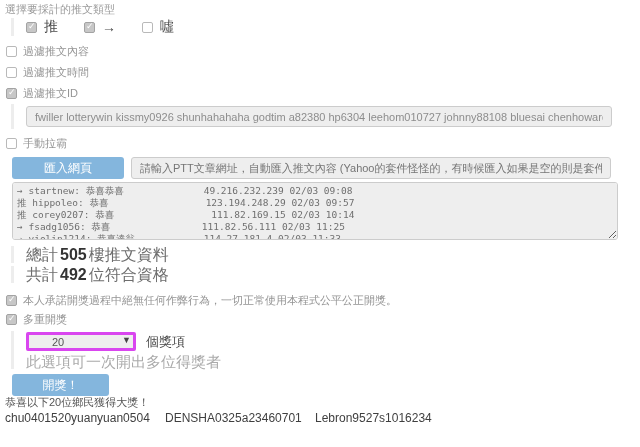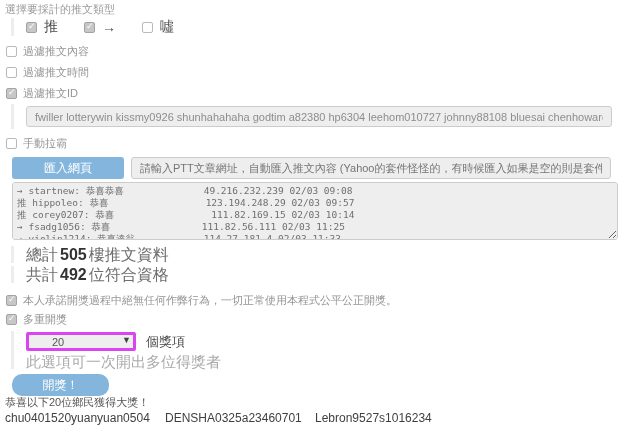--- a/index.html
+++ b/index.html
@@ -60,21 +60,21 @@
   .prize-select {
     width:100%; height:19px; background:#eee; border:3px solid #d946ef; border-radius:2px;
     font-size:11px; color:#555; font-family:inherit;
     appearance:none; -webkit-appearance:none; -moz-appearance:none; padding:0 23px;
   }
   .chevron { position:absolute; right:5px; top:3px; font-size:9px; color:#444; pointer-events:none; }
   .select-row { display:flex; align-items:center; gap:10px; }
   .unit-label { font-size:13px; color:#4a4a4a; }
   .hint { color:#aaa; font-size:15px; margin-top:4px; line-height:14px; }
 
-  .draw-btn { width:97px; height:22px; margin:5px 0 0 7px;border-radius:10px; }
+  .draw-btn { width:97px; height:22px; margin:5px 0 0 7px; }
 
   .results-heading { font-size:11px; color:#555; line-height:13px; }
   .winners { display:grid; grid-template-columns:160px 150px 150px 160px; margin-top:3px; }
   .winner-col { display:flex; flex-direction:row;text-align:right; }
   .winner-name { font-size:12px; line-height:13px; color:#3f3f3f; }
 </style>
 </head>
 <body>
 
 

